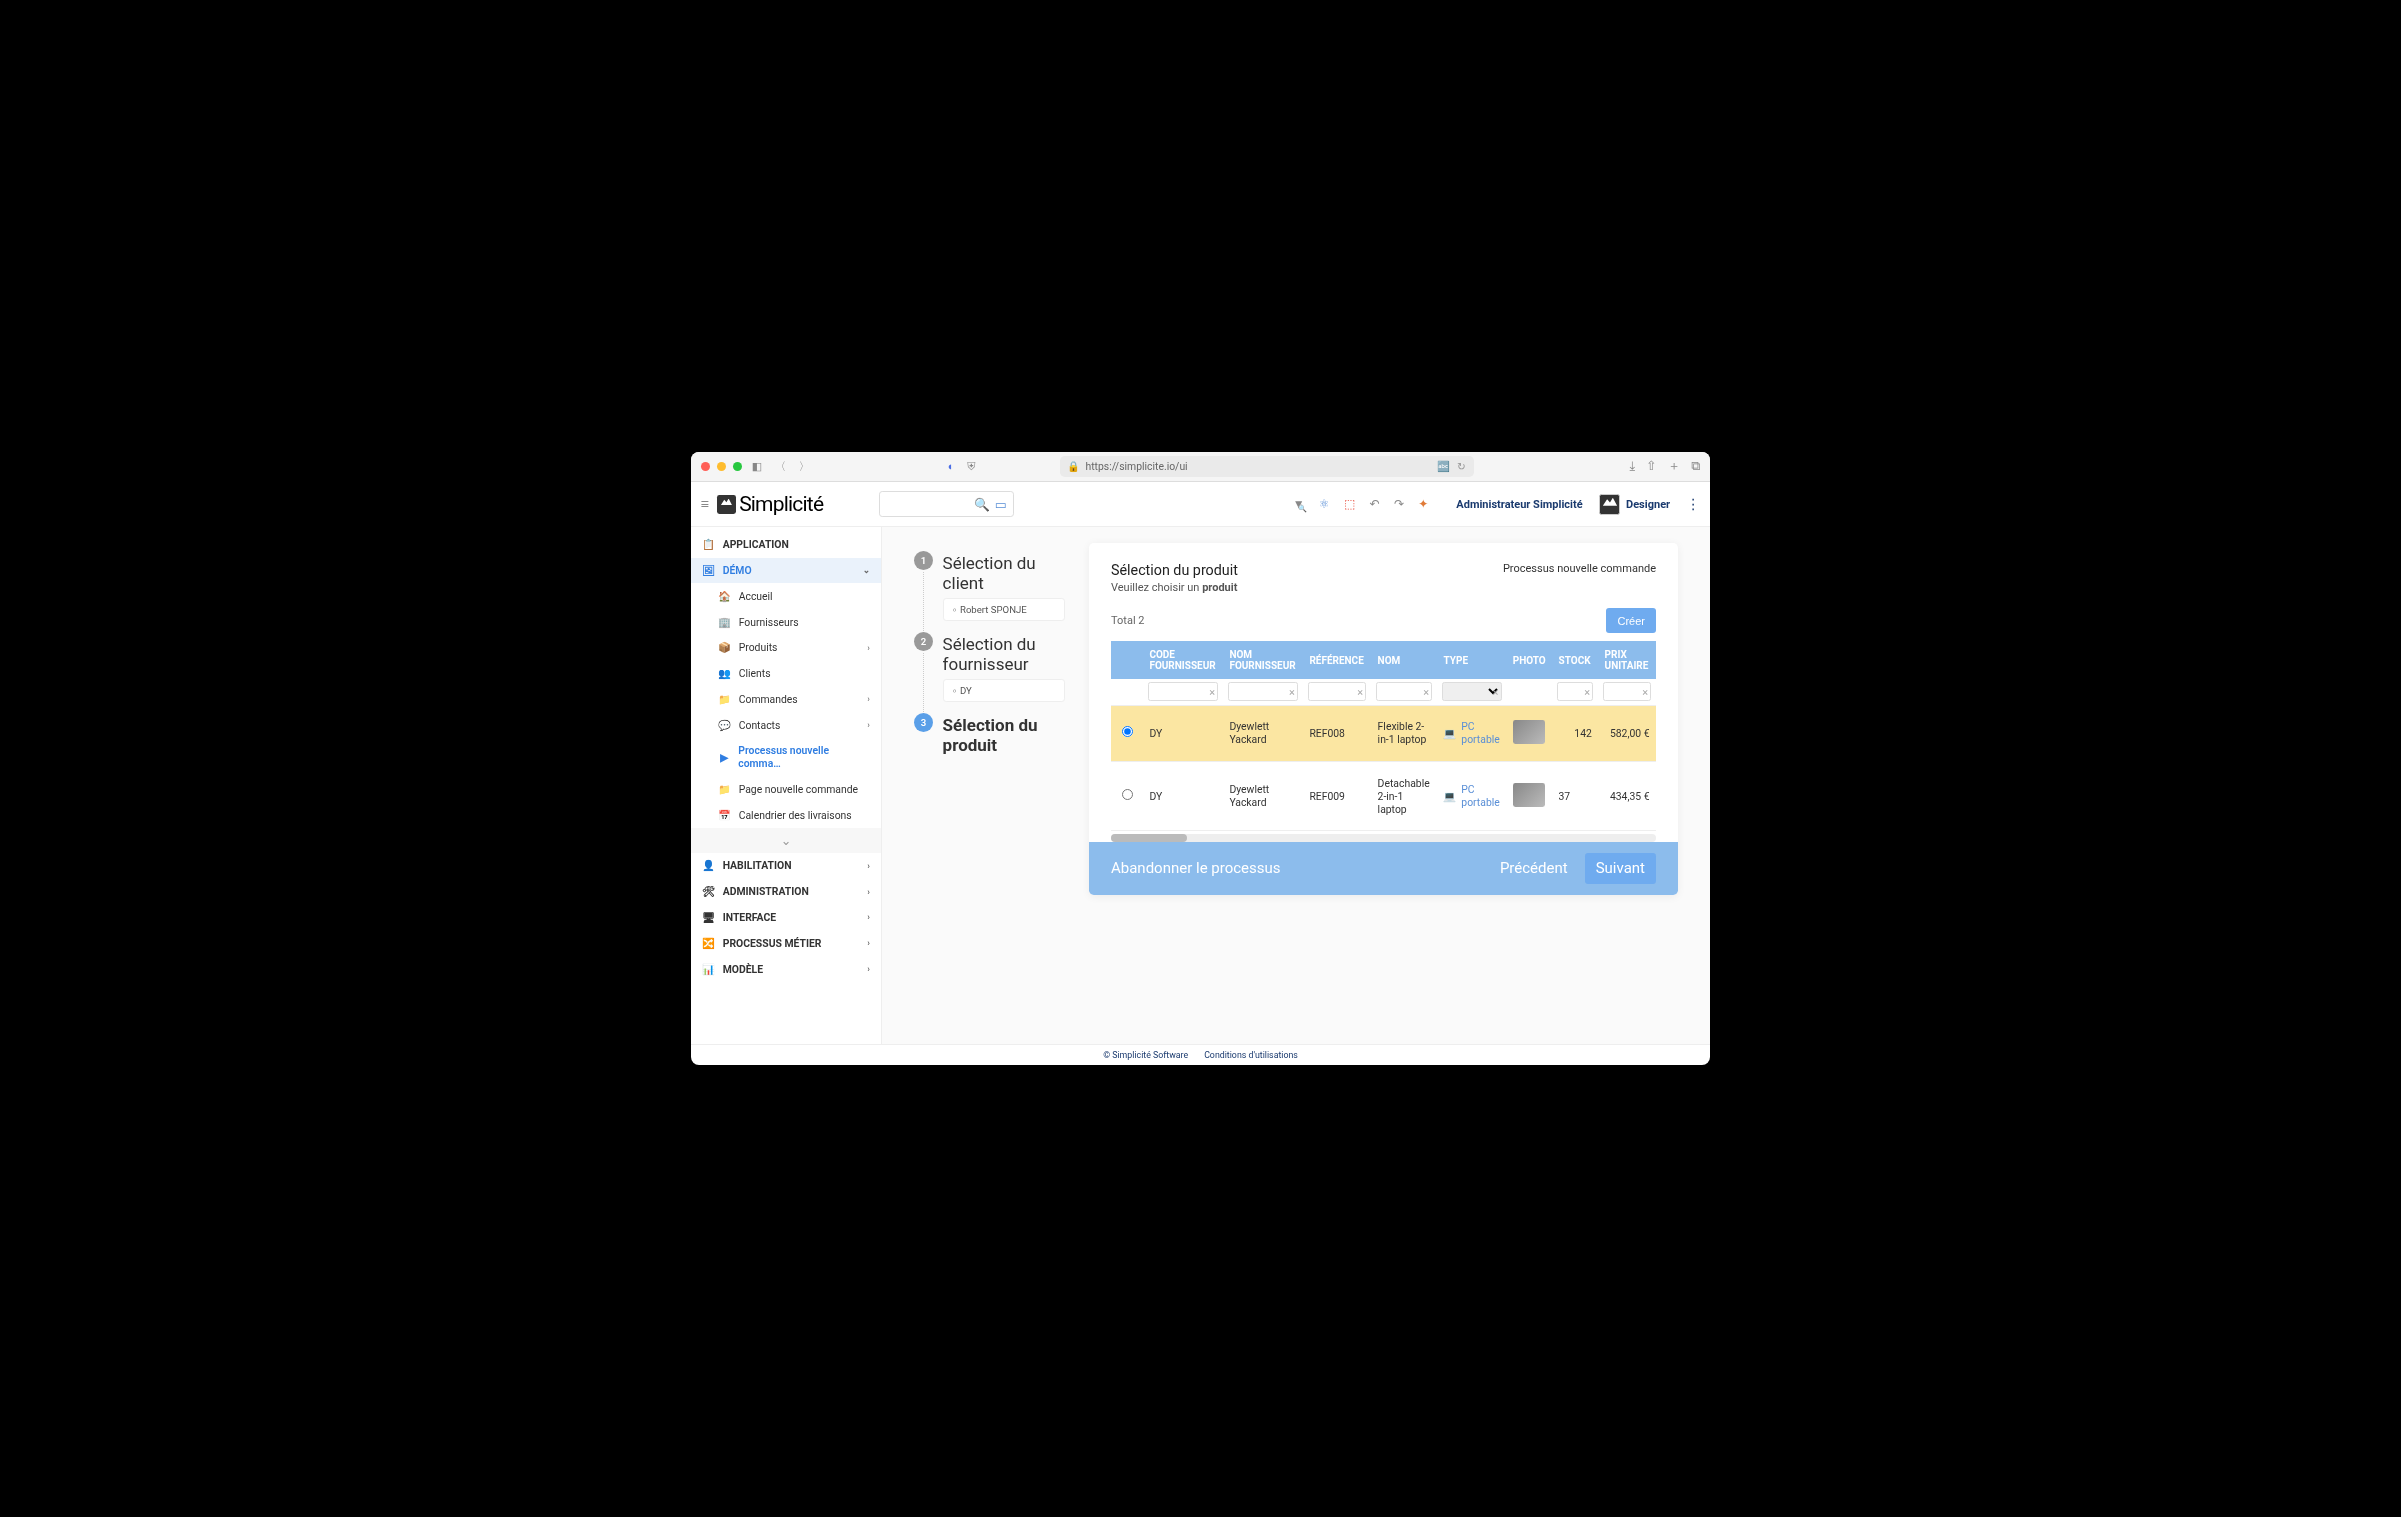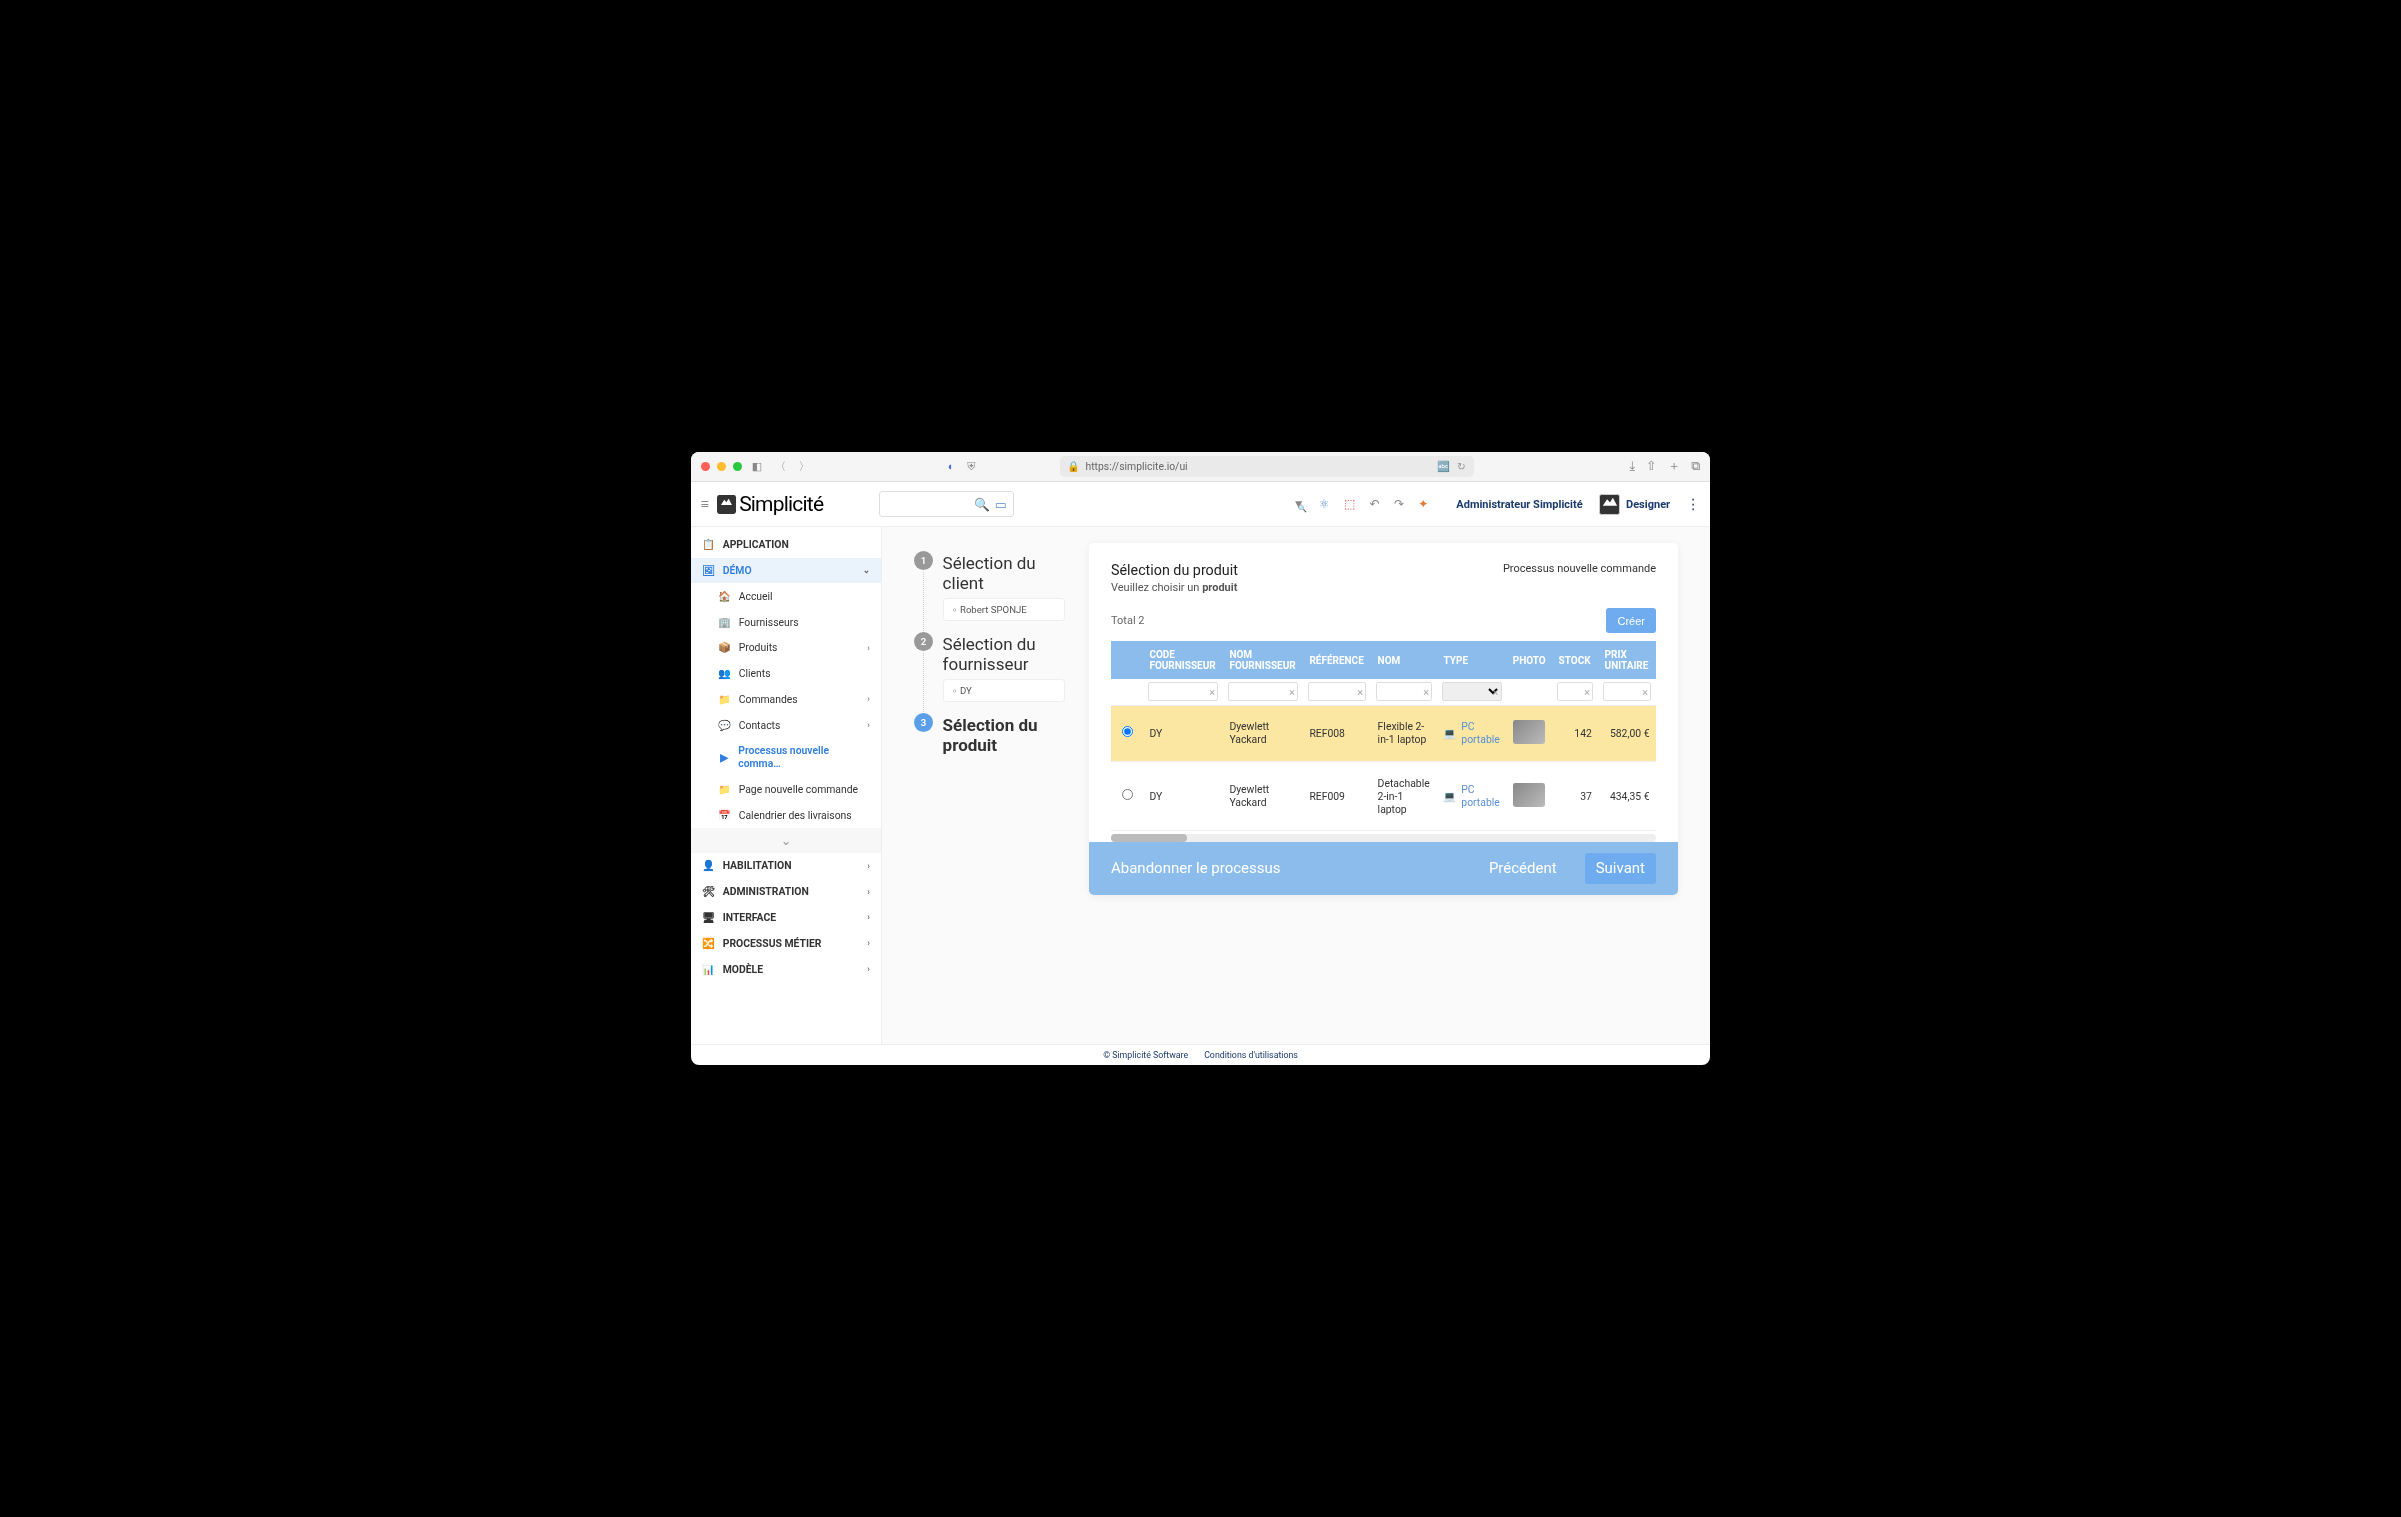--- a/index.html
+++ b/index.html
@@ -78,21 +78,21 @@
 .radio { width: 11px; height: 11px; }
 .laptop-img { width: 32px; height: 24px; background: linear-gradient(135deg, #888, #bbb); border-radius: 2.4px; display: inline-block; }
 .type-cell { display: flex; align-items: center; gap: 4.8px; color: #5a8fd6; }
 .type-cell .lpicon { color: #5a8fd6; }
 .scrollbar { height: 8px; background: #eee; margin-top: 3.2px; border-radius: 4px; position: relative; }
 .scrollbar::after { content: ""; position: absolute; left: 0; top: 0; width: 14%; height: 100%; background: #bbb; border-radius: 4px; }
 
 .actions { background: #8cbcec; margin: 0 -22px -19px -22px; padding: 11px 22px; display: flex; align-items: center; color: #fff; font-size: 15px; border-radius: 0 0 4.8px 4.8px; }
 .actions .abandon { cursor: pointer; }
 .actions .spacer { flex: 1; }
-.actions .prev { cursor: pointer; margin-right: 28px; }
+.actions .prev { cursor: pointer; margin-right: 17px; }
 .actions .next { background: #6fabef; padding: 6.4px 11px; border-radius: 3.2px; cursor: pointer; }
 
 .footer { height: 21px; border-top: 0.8px solid #eee; display: flex; align-items: center; justify-content: center; gap: 16px; font-size: 8.8px; color: #1a3a6e; }
 .footer span { cursor: pointer; }
 </style>
 </head>
 <body>
 
 <div class="window">
 
@@ -314,21 +314,21 @@
               <tr class="data">
     <td style="text-align:center;"><input type="radio" class="radio" style=""></td>
     <td>DY</td>
     <td>Dyewlett Yackard</td>
     <td>REF009</td>
     <td>Detachable 2-in-1 laptop</td>
     <td>
                   <div class="type-cell"><span class="lpicon">💻</span> PC portable</div>
                 </td>
     <td><span class="laptop-img"></span></td>
-    <td style="text-align:right;margin-top:8px;">37</td>
+    <td style="text-align:left;margin-top:8px;">37</td>
     <td style="text-align:right;">434,35 €</td>
   </tr>
             </tbody>
         </table>
         <div class="scrollbar"></div>
         <div class="actions">
           <span class="abandon">Abandonner le processus</span>
           <span class="spacer"></span>
           <span class="prev">Précédent</span>
           <span class="next">Suivant</span>

